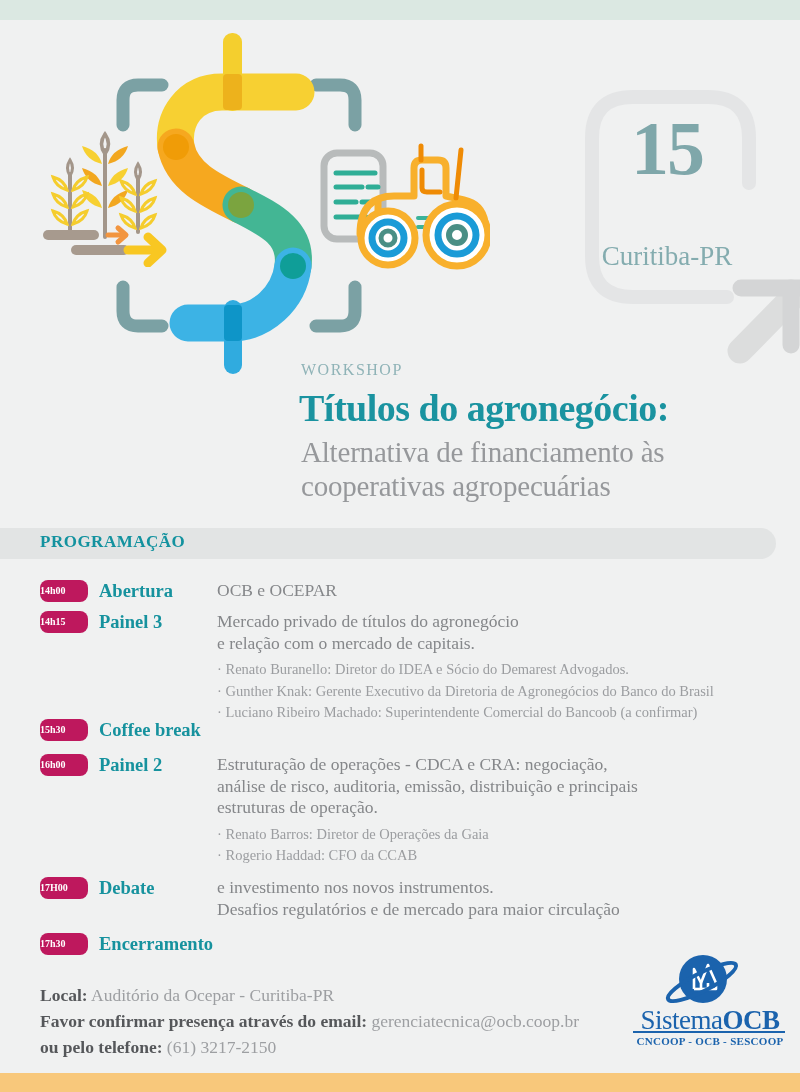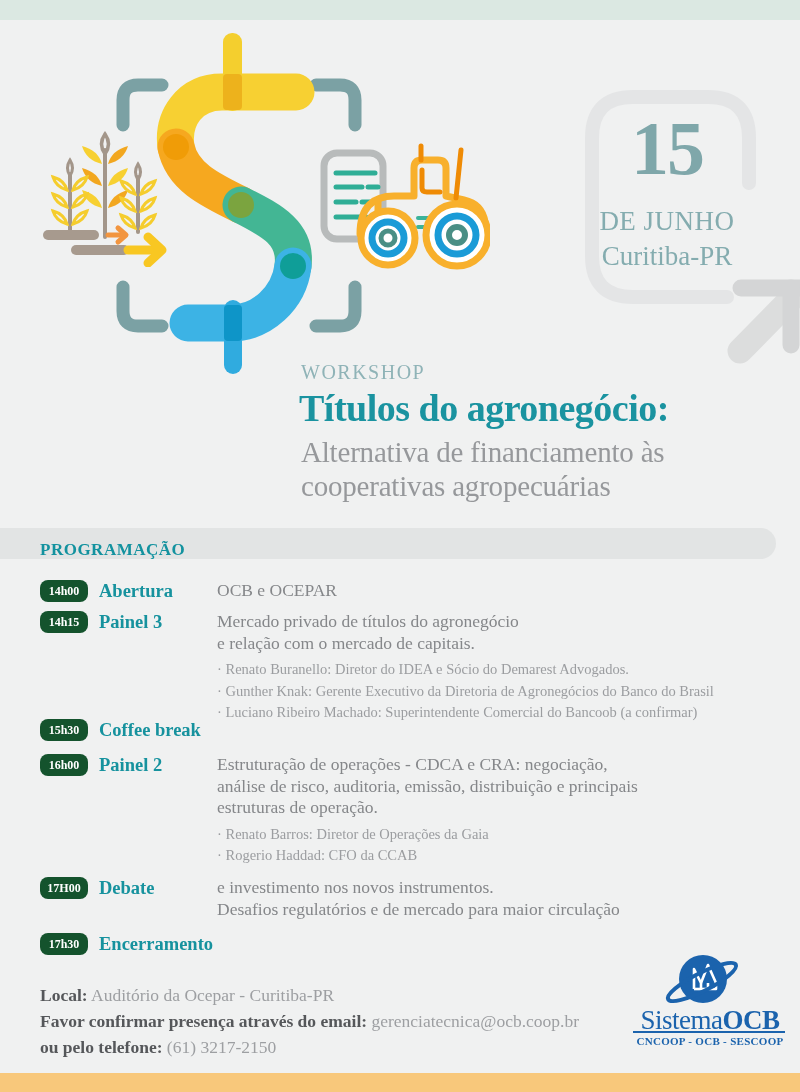--- a/index.html
+++ b/index.html
@@ -6,38 +6,38 @@
   .poster{
     position:relative;width:800px;height:1092px;overflow:hidden;
     background:#f0f1f1;font-family:Liberation Serif, serif;
     -webkit-font-smoothing:antialiased;
   }
   .abs{position:absolute;}
   .top-strip{left:0;top:0;width:800px;height:20px;background:#dbe8e2;}
   .bottom-strip{left:0;top:1073px;width:800px;height:19px;background:#f8c87b;}
 
   
-  .kicker{left:301px;top:361px;font-size:20px;letter-spacing:1.5px;color:#8fb3b7;font-weight:400;}
+  .kicker{left:301px;top:361px;font-size:16px;letter-spacing:1.5px;color:#8fb3b7;font-weight:400;}
   .title{left:299px;top:386px;font-size:38px;font-weight:700;color:#1a93a0;letter-spacing:-0.5px;}
   .subtitle{left:301px;font-size:29px;color:#96989b;letter-spacing:-0.2px;}
   .sub1{top:436px;} .sub2{top:470px;}
 
   
   .date-day{left:582px;top:110px;width:170px;text-align:center;font-size:76px;font-weight:700;color:#7fa7aa;letter-spacing:-2px;line-height:1;}
   .date-month{left:582px;top:206px;width:170px;text-align:center;font-size:27px;color:#84acaf;letter-spacing:0.5px;}
   .date-city{left:582px;top:241px;width:170px;text-align:center;font-size:27px;color:#84acaf;}
 
   
   .prog-bar{left:0;top:528px;width:776px;height:31px;background:#e2e4e4;border-radius:0 16px 16px 0;}
-  .prog-title{left:40px;top:532px;font-size:17px;font-weight:700;color:#13929f;letter-spacing:0.5px;margin-top:8px;}
+  .prog-title{left:40px;top:532px;font-size:17px;font-weight:700;color:#13929f;letter-spacing:0.5px;}
 
   
   .row{left:0;top:0;width:800px;}
-  .badge{position:absolute;left:40px;top:0;width:48px;height:22px;background:#14532d;border-radius:8px;
-         color:#ffffff;font-size:12px;font-weight:700;text-align:center;line-height:22px;}
+  .badge{position:absolute;left:40px;top:0;width:48px;height:22px;background:#be185d;border-radius:8px;
+         color:#ffffff;font-size:10px;font-weight:700;line-height:22px;}
   .rlabel{position:absolute;left:99px;top:0;font-size:18.5px;font-weight:700;color:#16929e;line-height:22px;white-space:nowrap;}
   .rcontent{margin-left:217px;width:560px;}
   .dline{font-size:17.5px;color:#85878a;line-height:21.5px;}
   .speakers{margin-top:5px;}
   .speaker{font-size:14.5px;color:#9b9da0;line-height:21.5px;}
   .speaker::before{content:"· ";}
 
   
   .f-line{left:40px;font-size:17.5px;line-height:22px;white-space:nowrap;}
   .f1{top:984px;} .f2{top:1010px;} .f3{top:1036px;}
@@ -174,21 +174,20 @@
     <path d="M174,105 V60 Q174,19 133,19 H58 Q17,19 17,60 V178 Q17,219 58,219 H152" fill="none" stroke="#e4e5e6" stroke-width="14" stroke-linecap="round"></path>
   </svg>
 
   <svg class="abs" style="left:665px;top:253px;" width="135" height="125" viewBox="0 0 135 125">
     <line x1="75" y1="98" x2="126" y2="46" stroke="#dcdddd" stroke-width="25" stroke-linecap="round"></line>
     <line x1="76" y1="35" x2="140" y2="35" stroke="#d4d5d6" stroke-width="17" stroke-linecap="round"></line>
     <line x1="126" y1="35" x2="126" y2="92" stroke="#d4d5d6" stroke-width="17" stroke-linecap="round"></line>
   </svg>
 
   <div class="abs date-day">15</div>
-  <div class="abs date-month">DE JUNHO</div>
   <div class="abs date-city">Curitiba-PR</div>
 
   <div class="abs kicker">WORKSHOP</div>
   <div class="abs title">Títulos do agronegócio:</div>
   <div class="abs subtitle sub1">Alternativa de financiamento às</div>
   <div class="abs subtitle sub2">cooperativas agropecuárias</div>
 
   <div class="abs prog-bar"></div>
   <div class="abs prog-title">PROGRAMAÇÃO</div>
 

